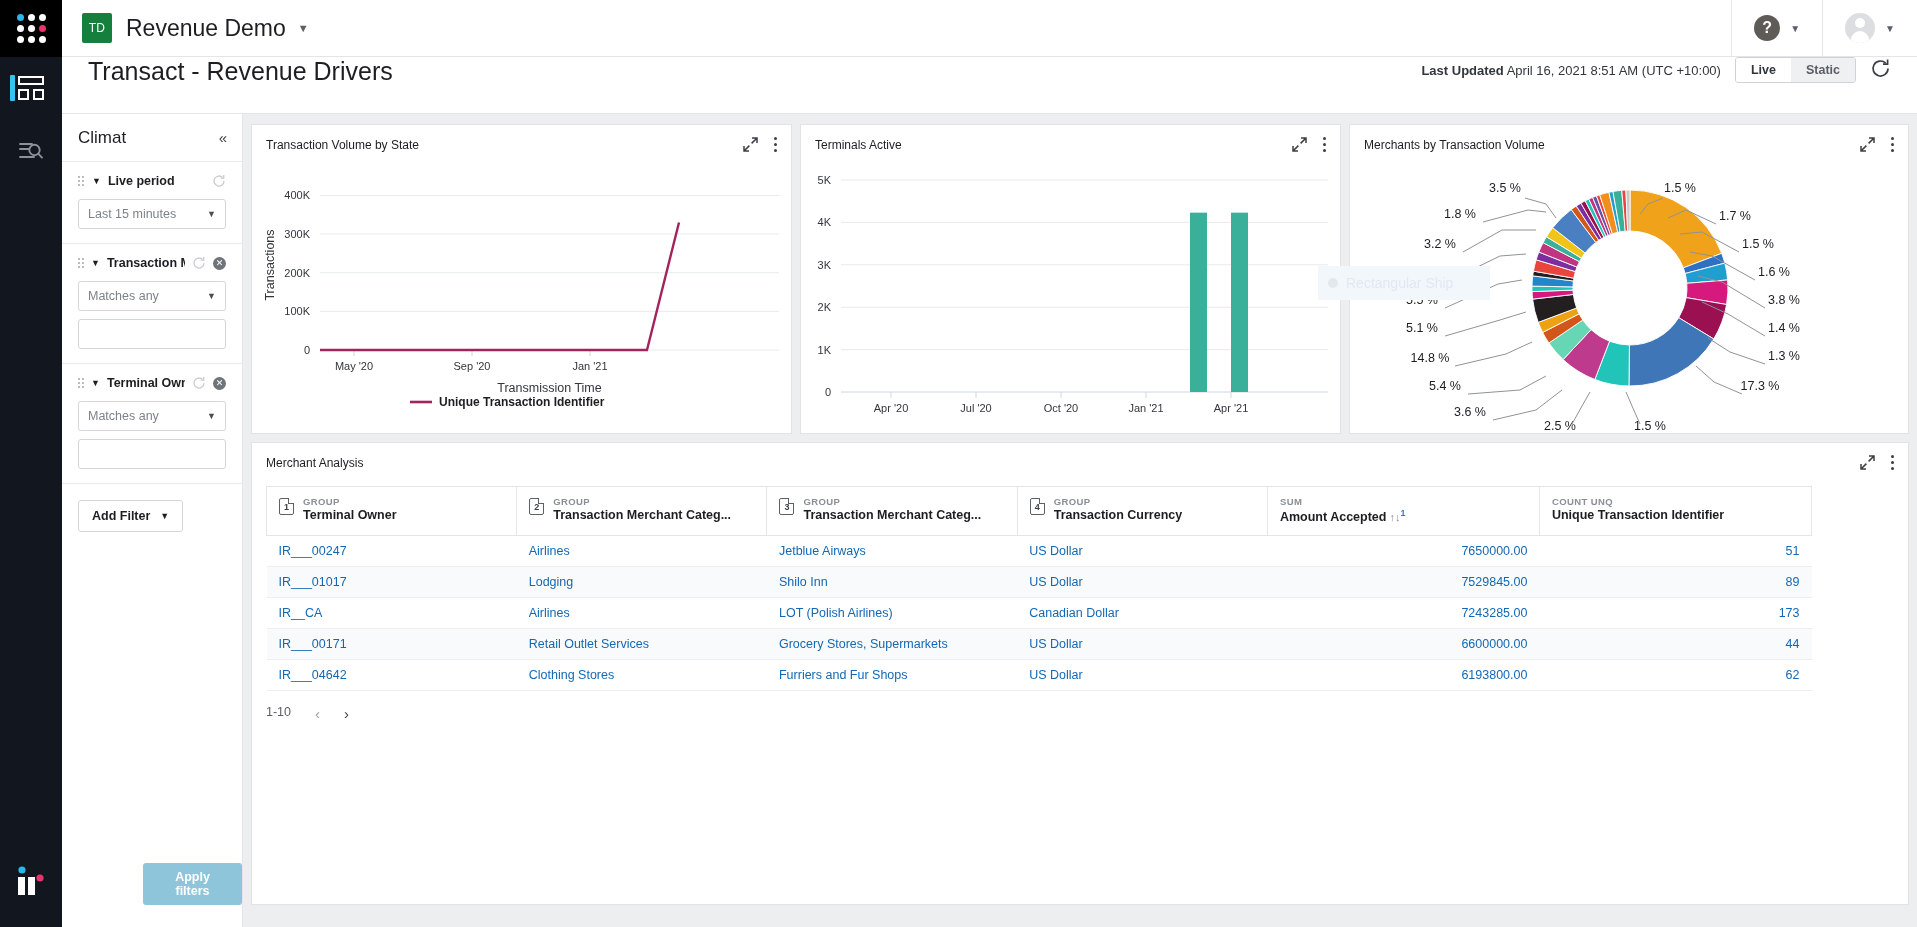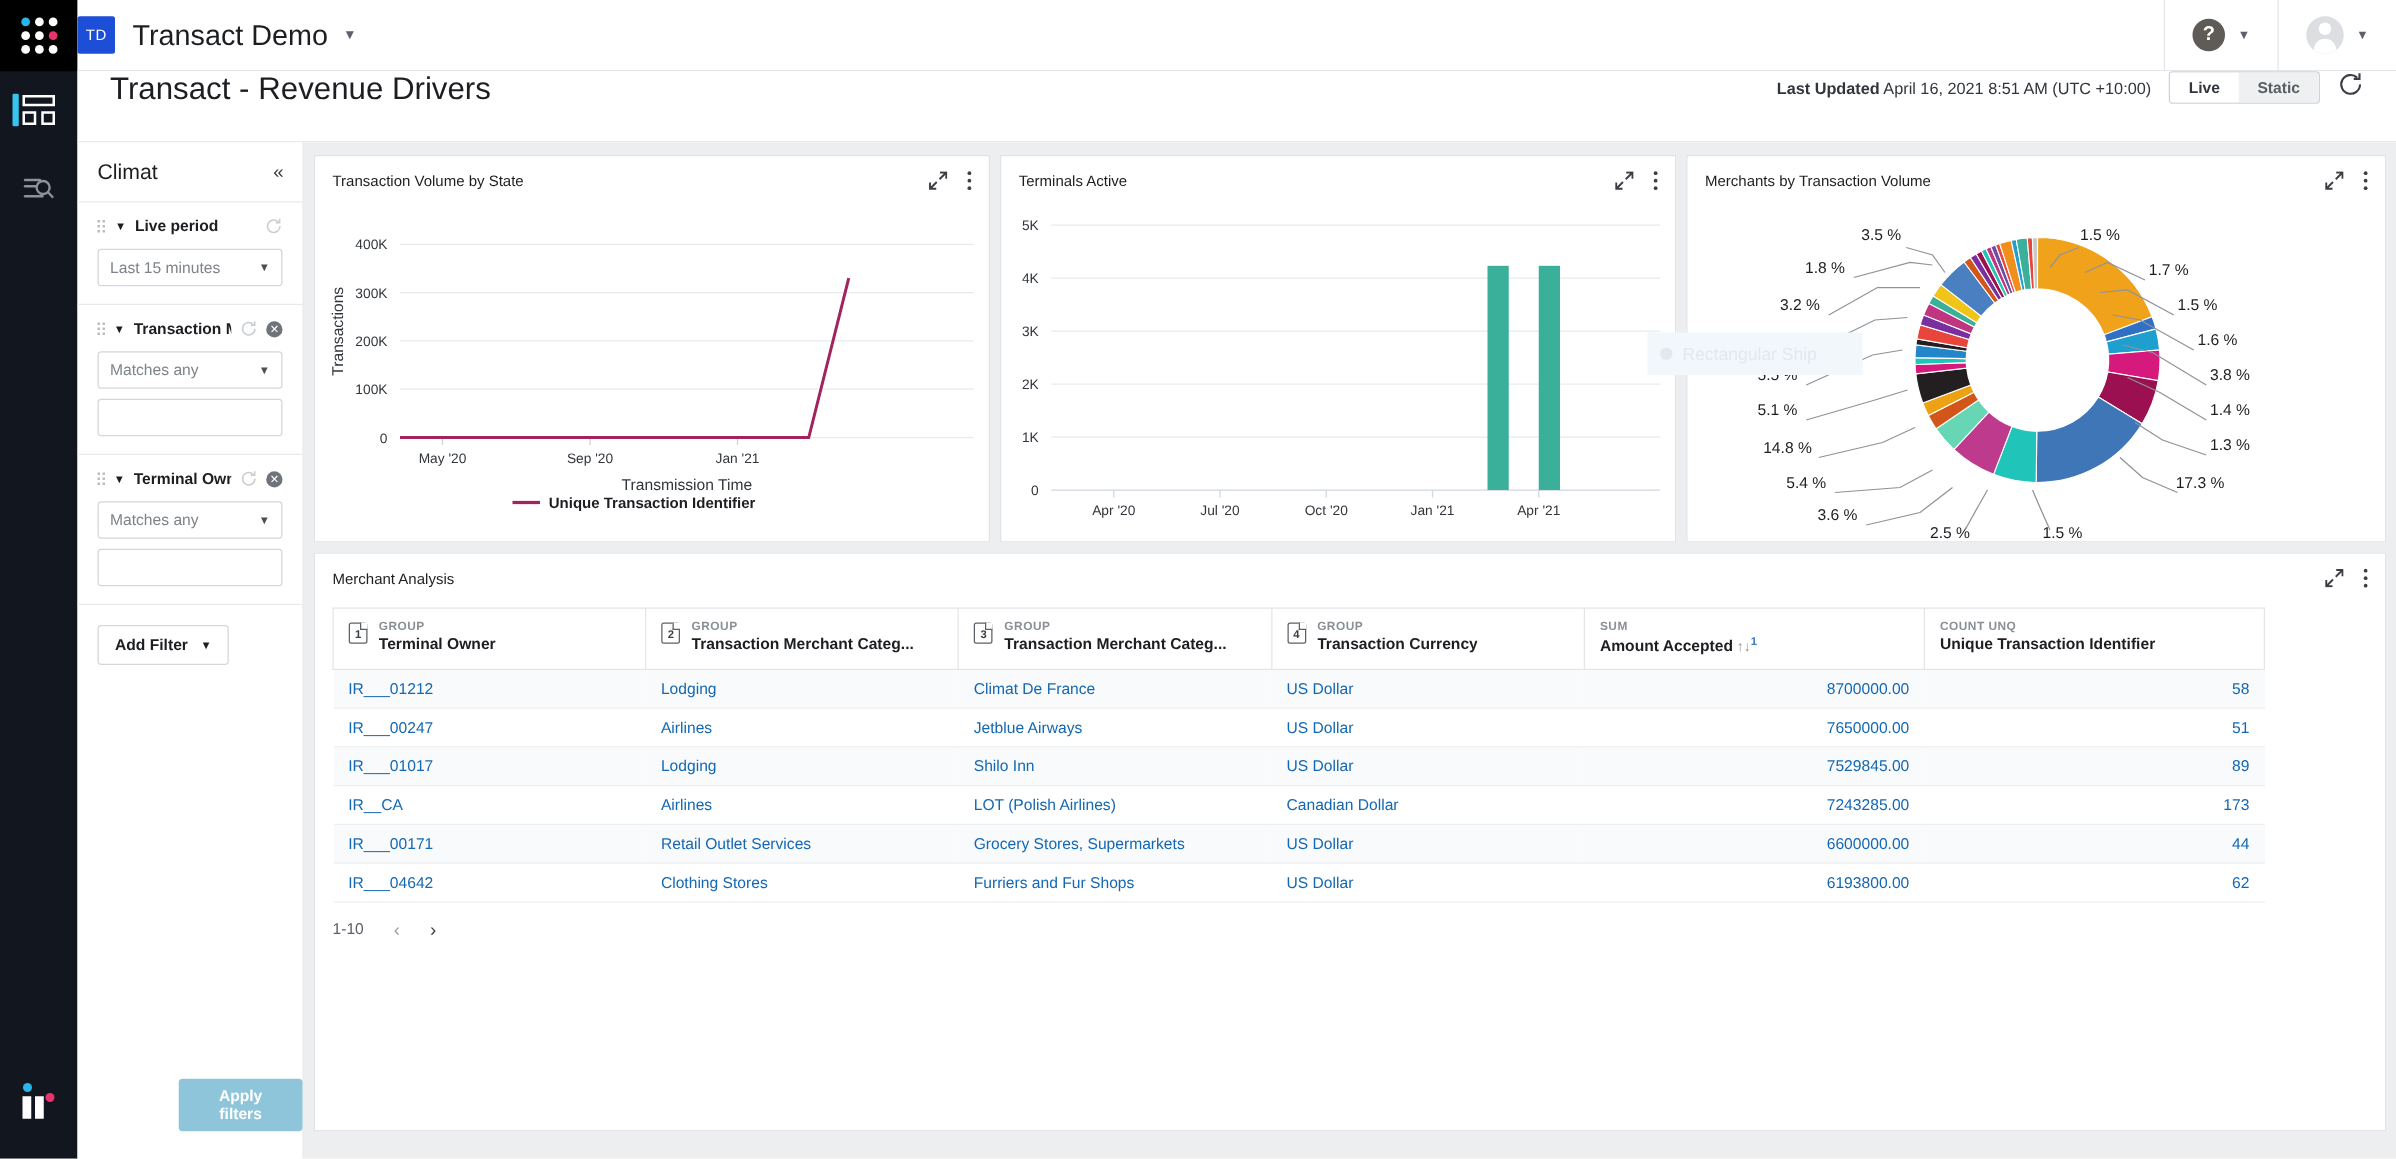--- a/index.html
+++ b/index.html
@@ -40,21 +40,21 @@
   .rail-icon-search svg { display:block; }
   #rail-logo { position: absolute; left: 16px; bottom: 28px; width: 30px; height: 34px; }
 
   
   #topbar {
     position: absolute; left: 62px; top: 0; width: 1855px; height: 57px;
     background: #ffffff; border-bottom: 1px solid #e3e5e8;
     display: flex; align-items: center;
   }
   #workspace-badge {
-    width: 30px; height: 30px; background: #1d4ed8;
+    margin-left: 20px; width: 30px; height: 30px; background: #15803d;
     color: #ffffff; font-size: 12px; display:flex; align-items:center; justify-content:center;
     border-radius: 2px; letter-spacing: .3px;
   }
   #workspace-title {
     margin-left: 14px; font-size: 23px; color: #1c1e21; font-weight: 400;
   }
   #workspace-caret { margin-left: 12px; font-size: 11px; color: #5c6068; }
   #topbar-right { margin-left: auto; display: flex; align-items: center; height: 57px; }
   .tb-cell {
     display:flex; align-items:center; gap: 10px; padding: 0 22px; height: 57px;
@@ -251,21 +251,21 @@
       <circle cx="6" cy="5" r="3.6" fill="#29b6e8"></circle>
       <circle cx="24" cy="13" r="3.6" fill="#e8336d"></circle>
       <rect x="2" y="12" width="7" height="18" fill="#ffffff"></rect>
       <rect x="12" y="12" width="7" height="18" fill="#ffffff"></rect>
     </svg>
   </div>
 </div>
 
 <div id="topbar">
   <div id="workspace-badge">TD</div>
-  <div id="workspace-title">Transact Demo</div>
+  <div id="workspace-title">Revenue Demo</div>
   <div id="workspace-caret">▼</div>
 
   <div id="topbar-right">
     <div class="tb-cell">
       <span class="help-circle">?</span>
       <span class="caret-sm">▼</span>
     </div>
     <div class="tb-cell">
       <span class="avatar-circle"></span>
       <span class="caret-sm">▼</span>
@@ -744,28 +744,20 @@
               <div class="th-inner">
                 <div>
                   <div class="th-agg">COUNT UNQ</div>
                   <div class="th-name">Unique Transaction Identifier</div>
                 </div>
               </div>
             </th>
           </tr>
         </thead>
       <tbody id="tbody">
-          <tr class="alt">
-            <td>IR___01212</td>
-            <td>Lodging</td>
-            <td>Climat De France</td>
-            <td>US Dollar</td>
-            <td class="num">8700000.00</td>
-            <td class="num">58</td>
-          </tr>
           <tr>
             <td>IR___00247</td>
             <td>Airlines</td>
             <td>Jetblue Airways</td>
             <td>US Dollar</td>
             <td class="num">7650000.00</td>
             <td class="num">51</td>
           </tr>
           <tr class="alt">
             <td>IR___01017</td>

